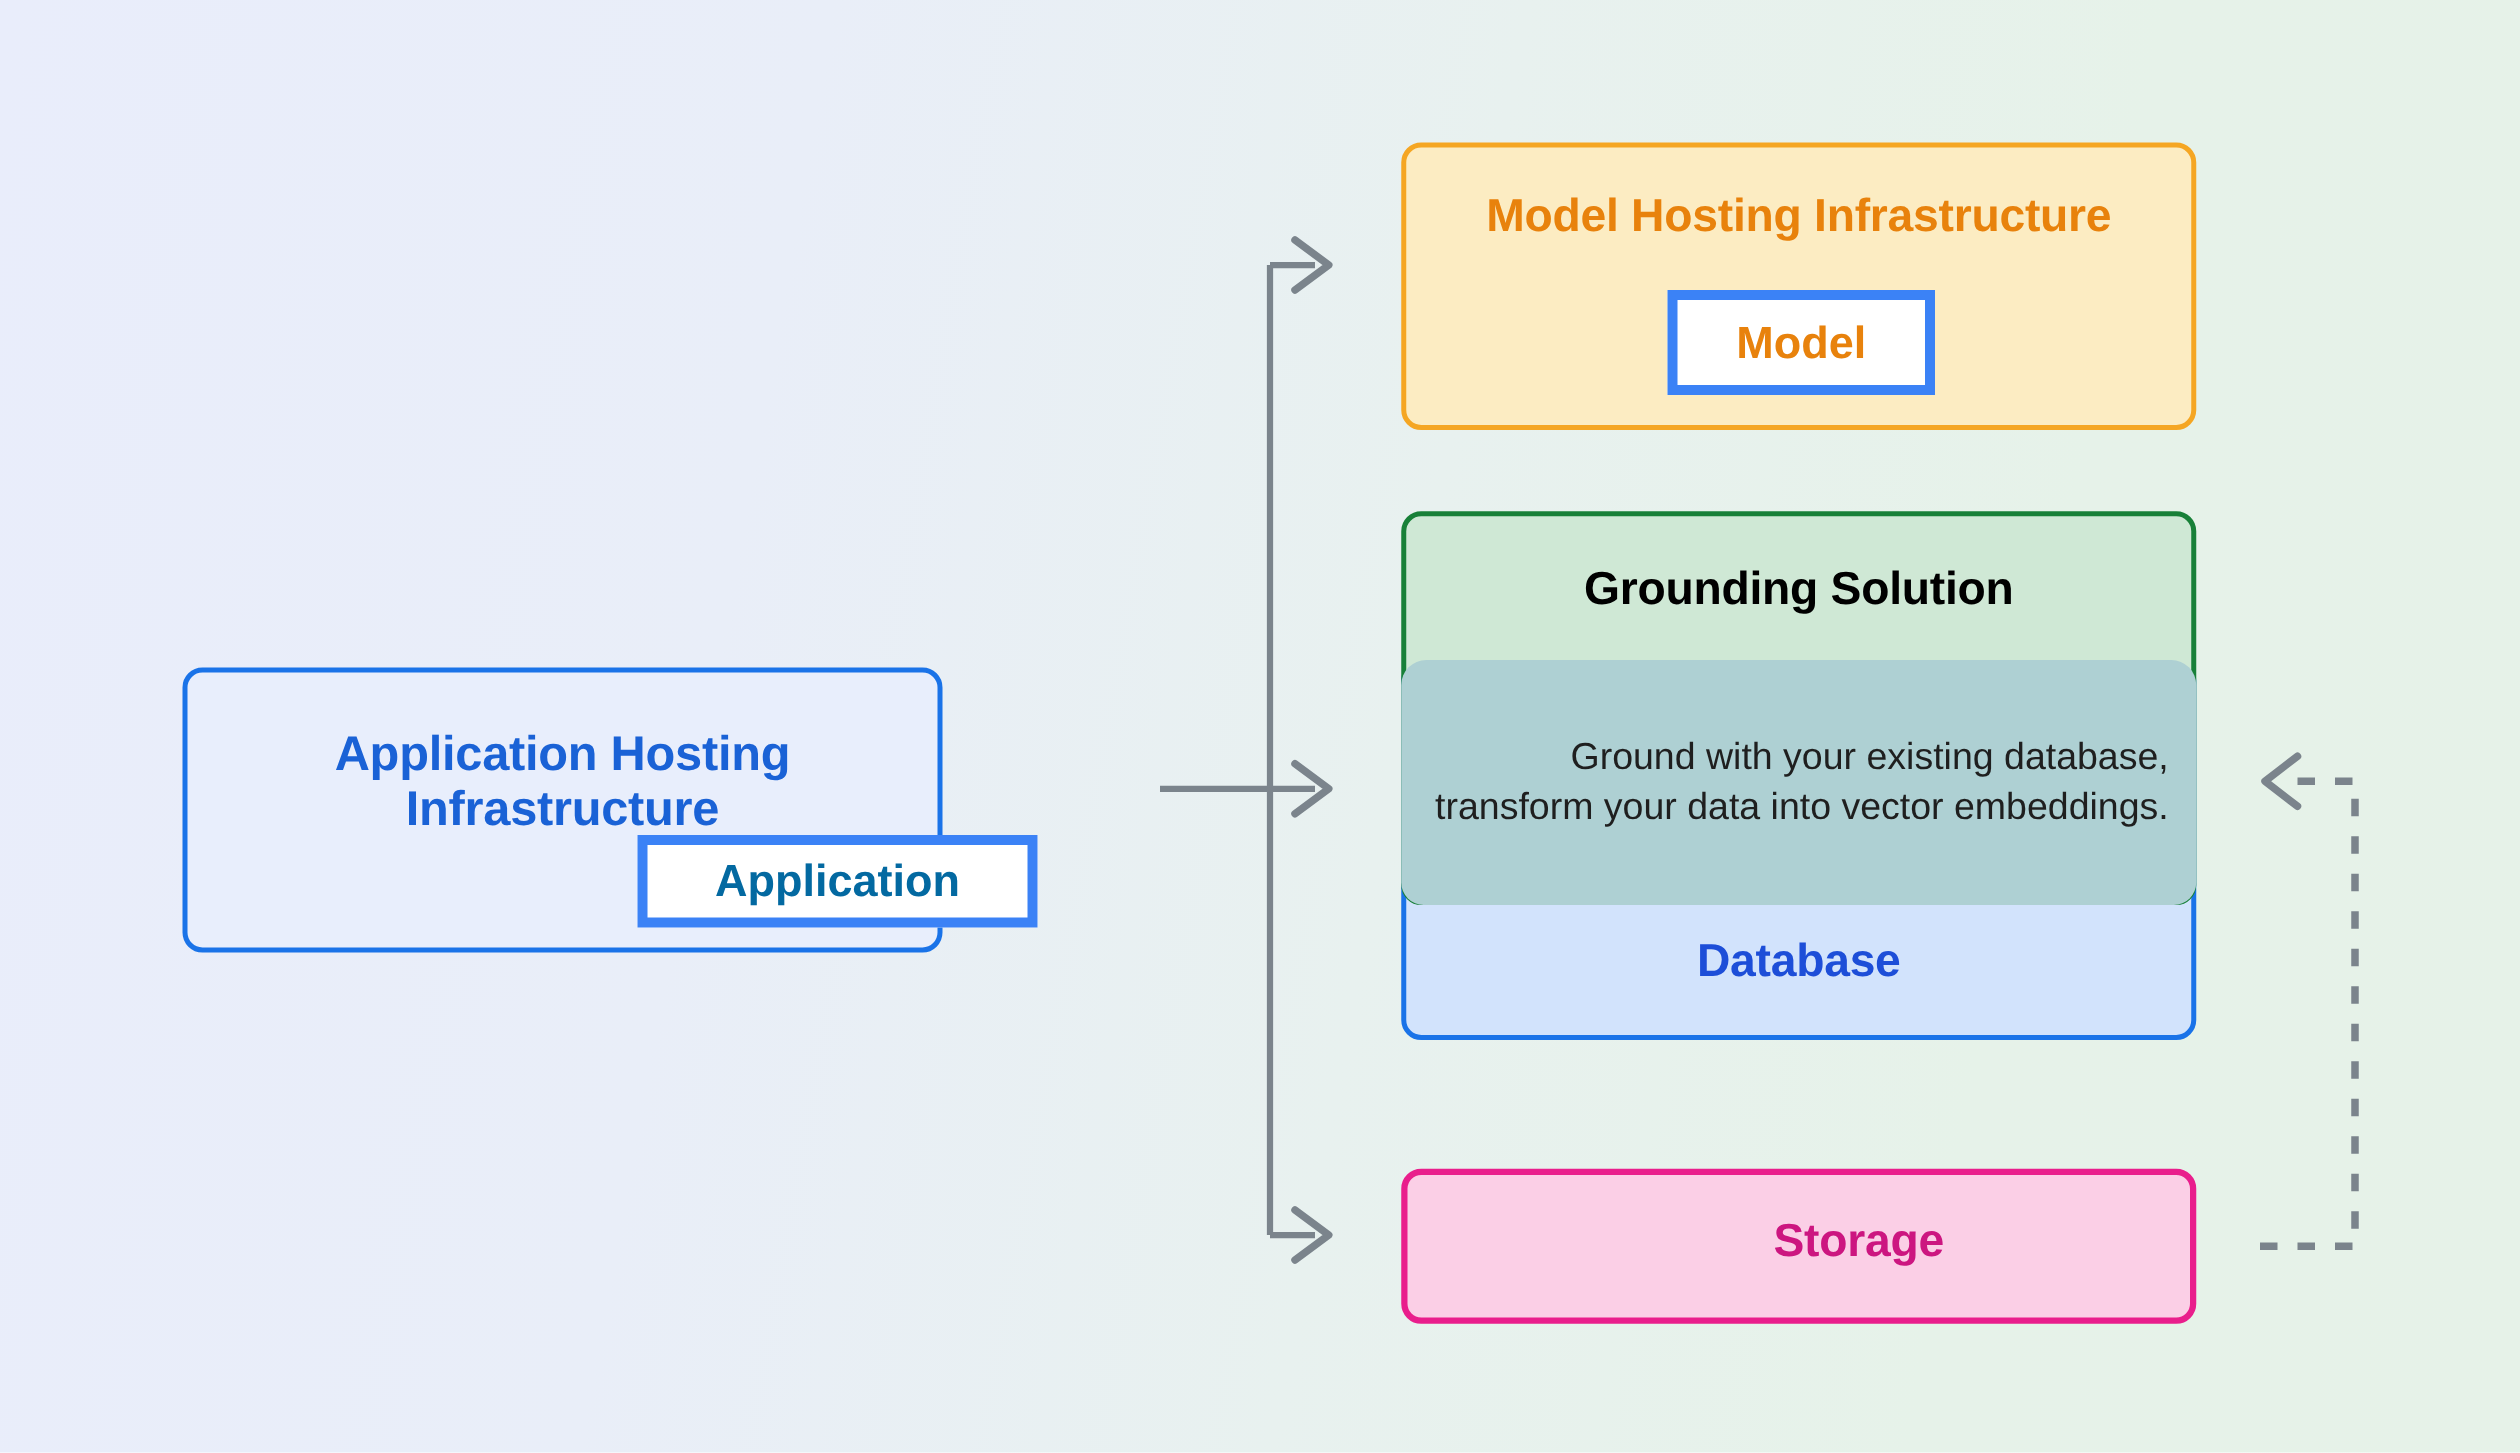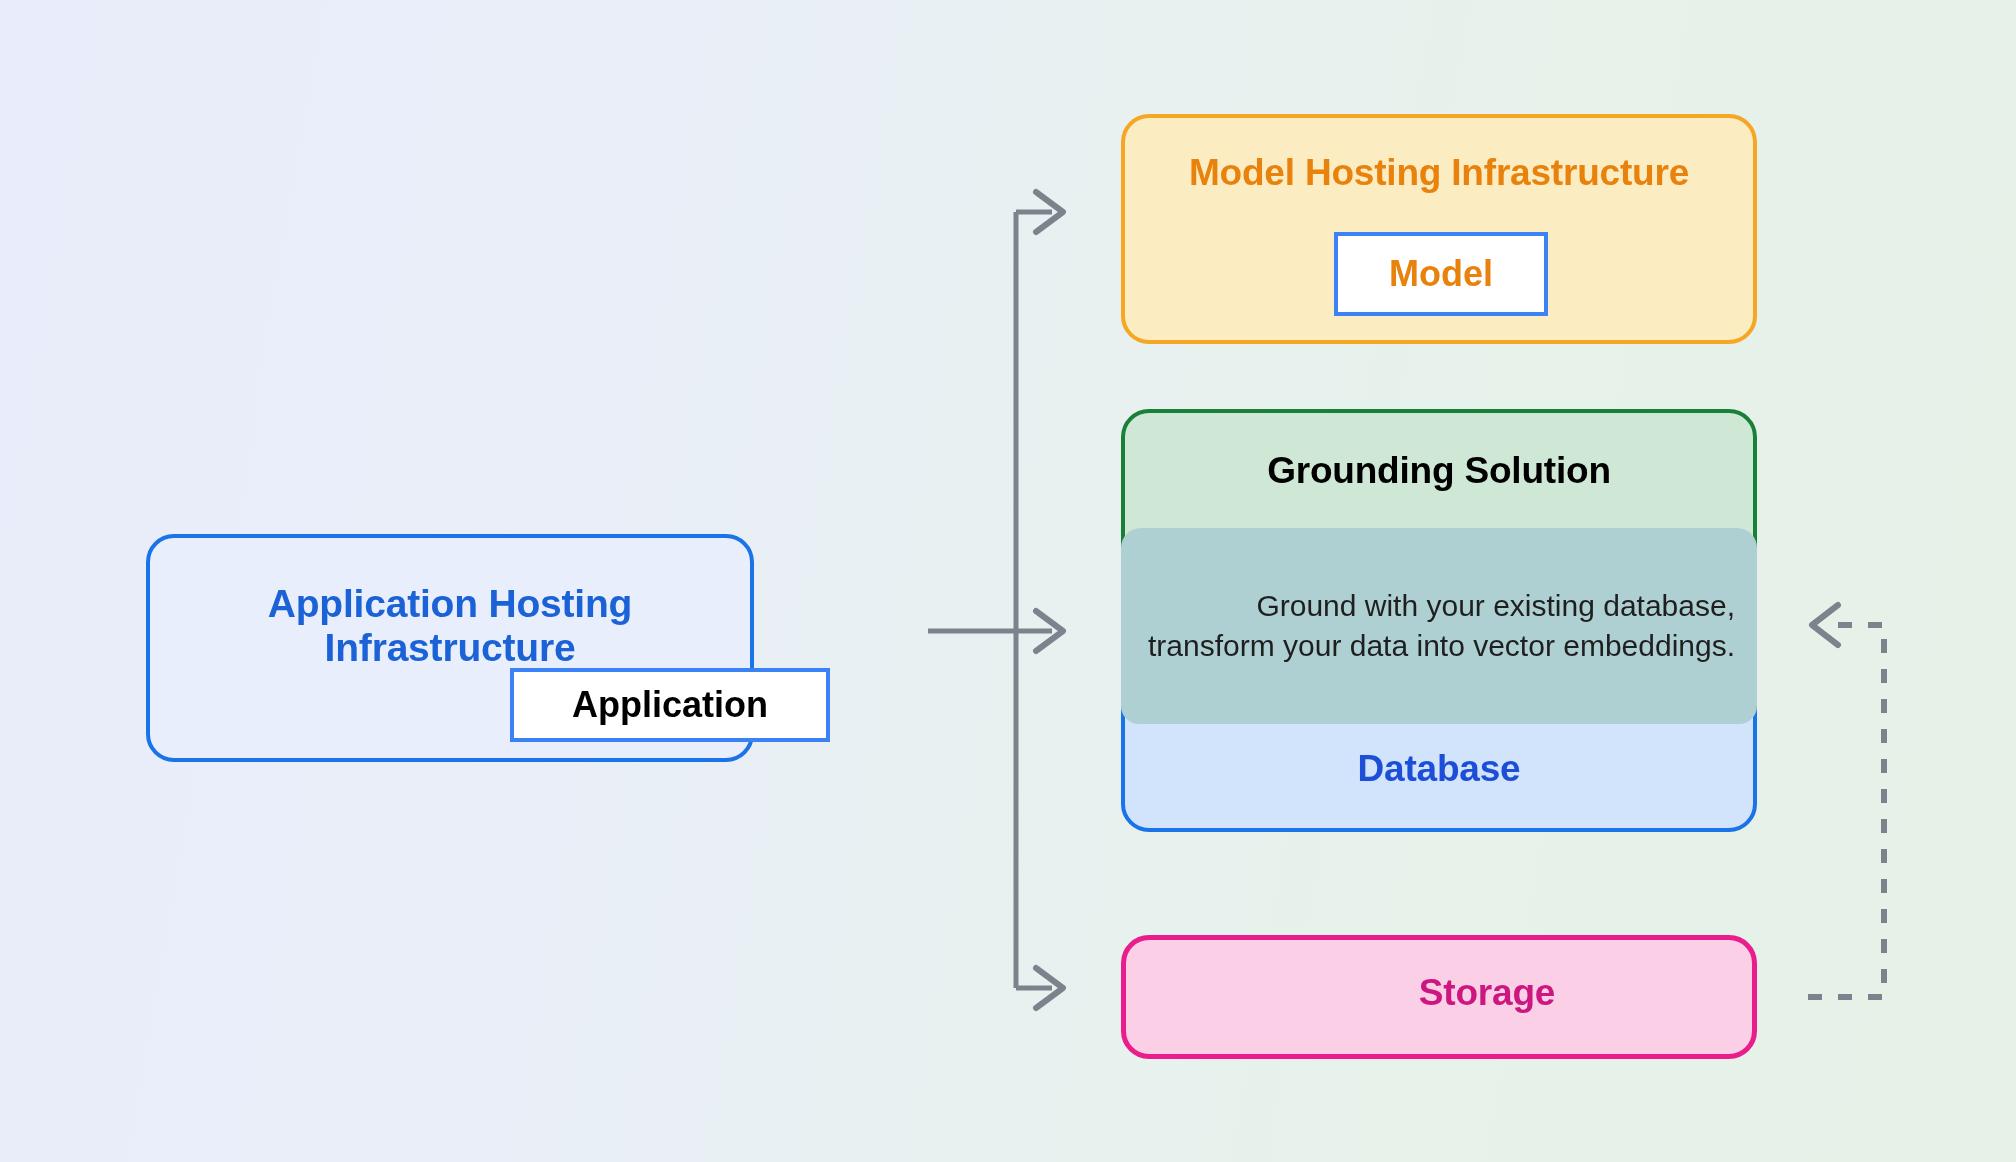--- a/index.html
+++ b/index.html
@@ -18,36 +18,36 @@
     width: 2016px;
     height: 1162px;
     background: linear-gradient(100deg, #e9edfb 0%, #e9eef8 30%, #e8f1ef 55%, #e6f2e9 78%, #e6f2e8 100%);
     overflow: hidden;
   }
 
   
   .node {
     position: absolute;
     box-sizing: border-box;
-    border-radius: 28px;
+    border-radius: 16px;
     border-style: solid;
   }
   .node-title {
     position: absolute;
     left: 0;
     width: 100%;
     text-align: center;
     font-weight: bold;
     letter-spacing: -0.2px;
   }
   .chip {
     position: absolute;
     box-sizing: border-box;
     background: #ffffff;
-    border: 4px solid #3b82f6;
+    border: 8px solid #3b82f6;
     display: flex;
     align-items: center;
     justify-content: center;
     font-weight: bold;
   }
 
   
   #app-host {
     left: 146px;
     top: 534px;
@@ -61,21 +61,21 @@
     top: 44px;
     font-size: 39px;
     color: #1a62d6;
   }
   #app-chip {
     left: 360px;
     top: 130px;
     width: 320px;
     height: 74px;
     font-size: 36px;
-    color: #000000;
+    color: #0369a1;
   }
 
   
   #model-host {
     left: 1121px;
     top: 114px;
     width: 636px;
     height: 230px;
     background: #fcecc2;
     border-width: 4px;

